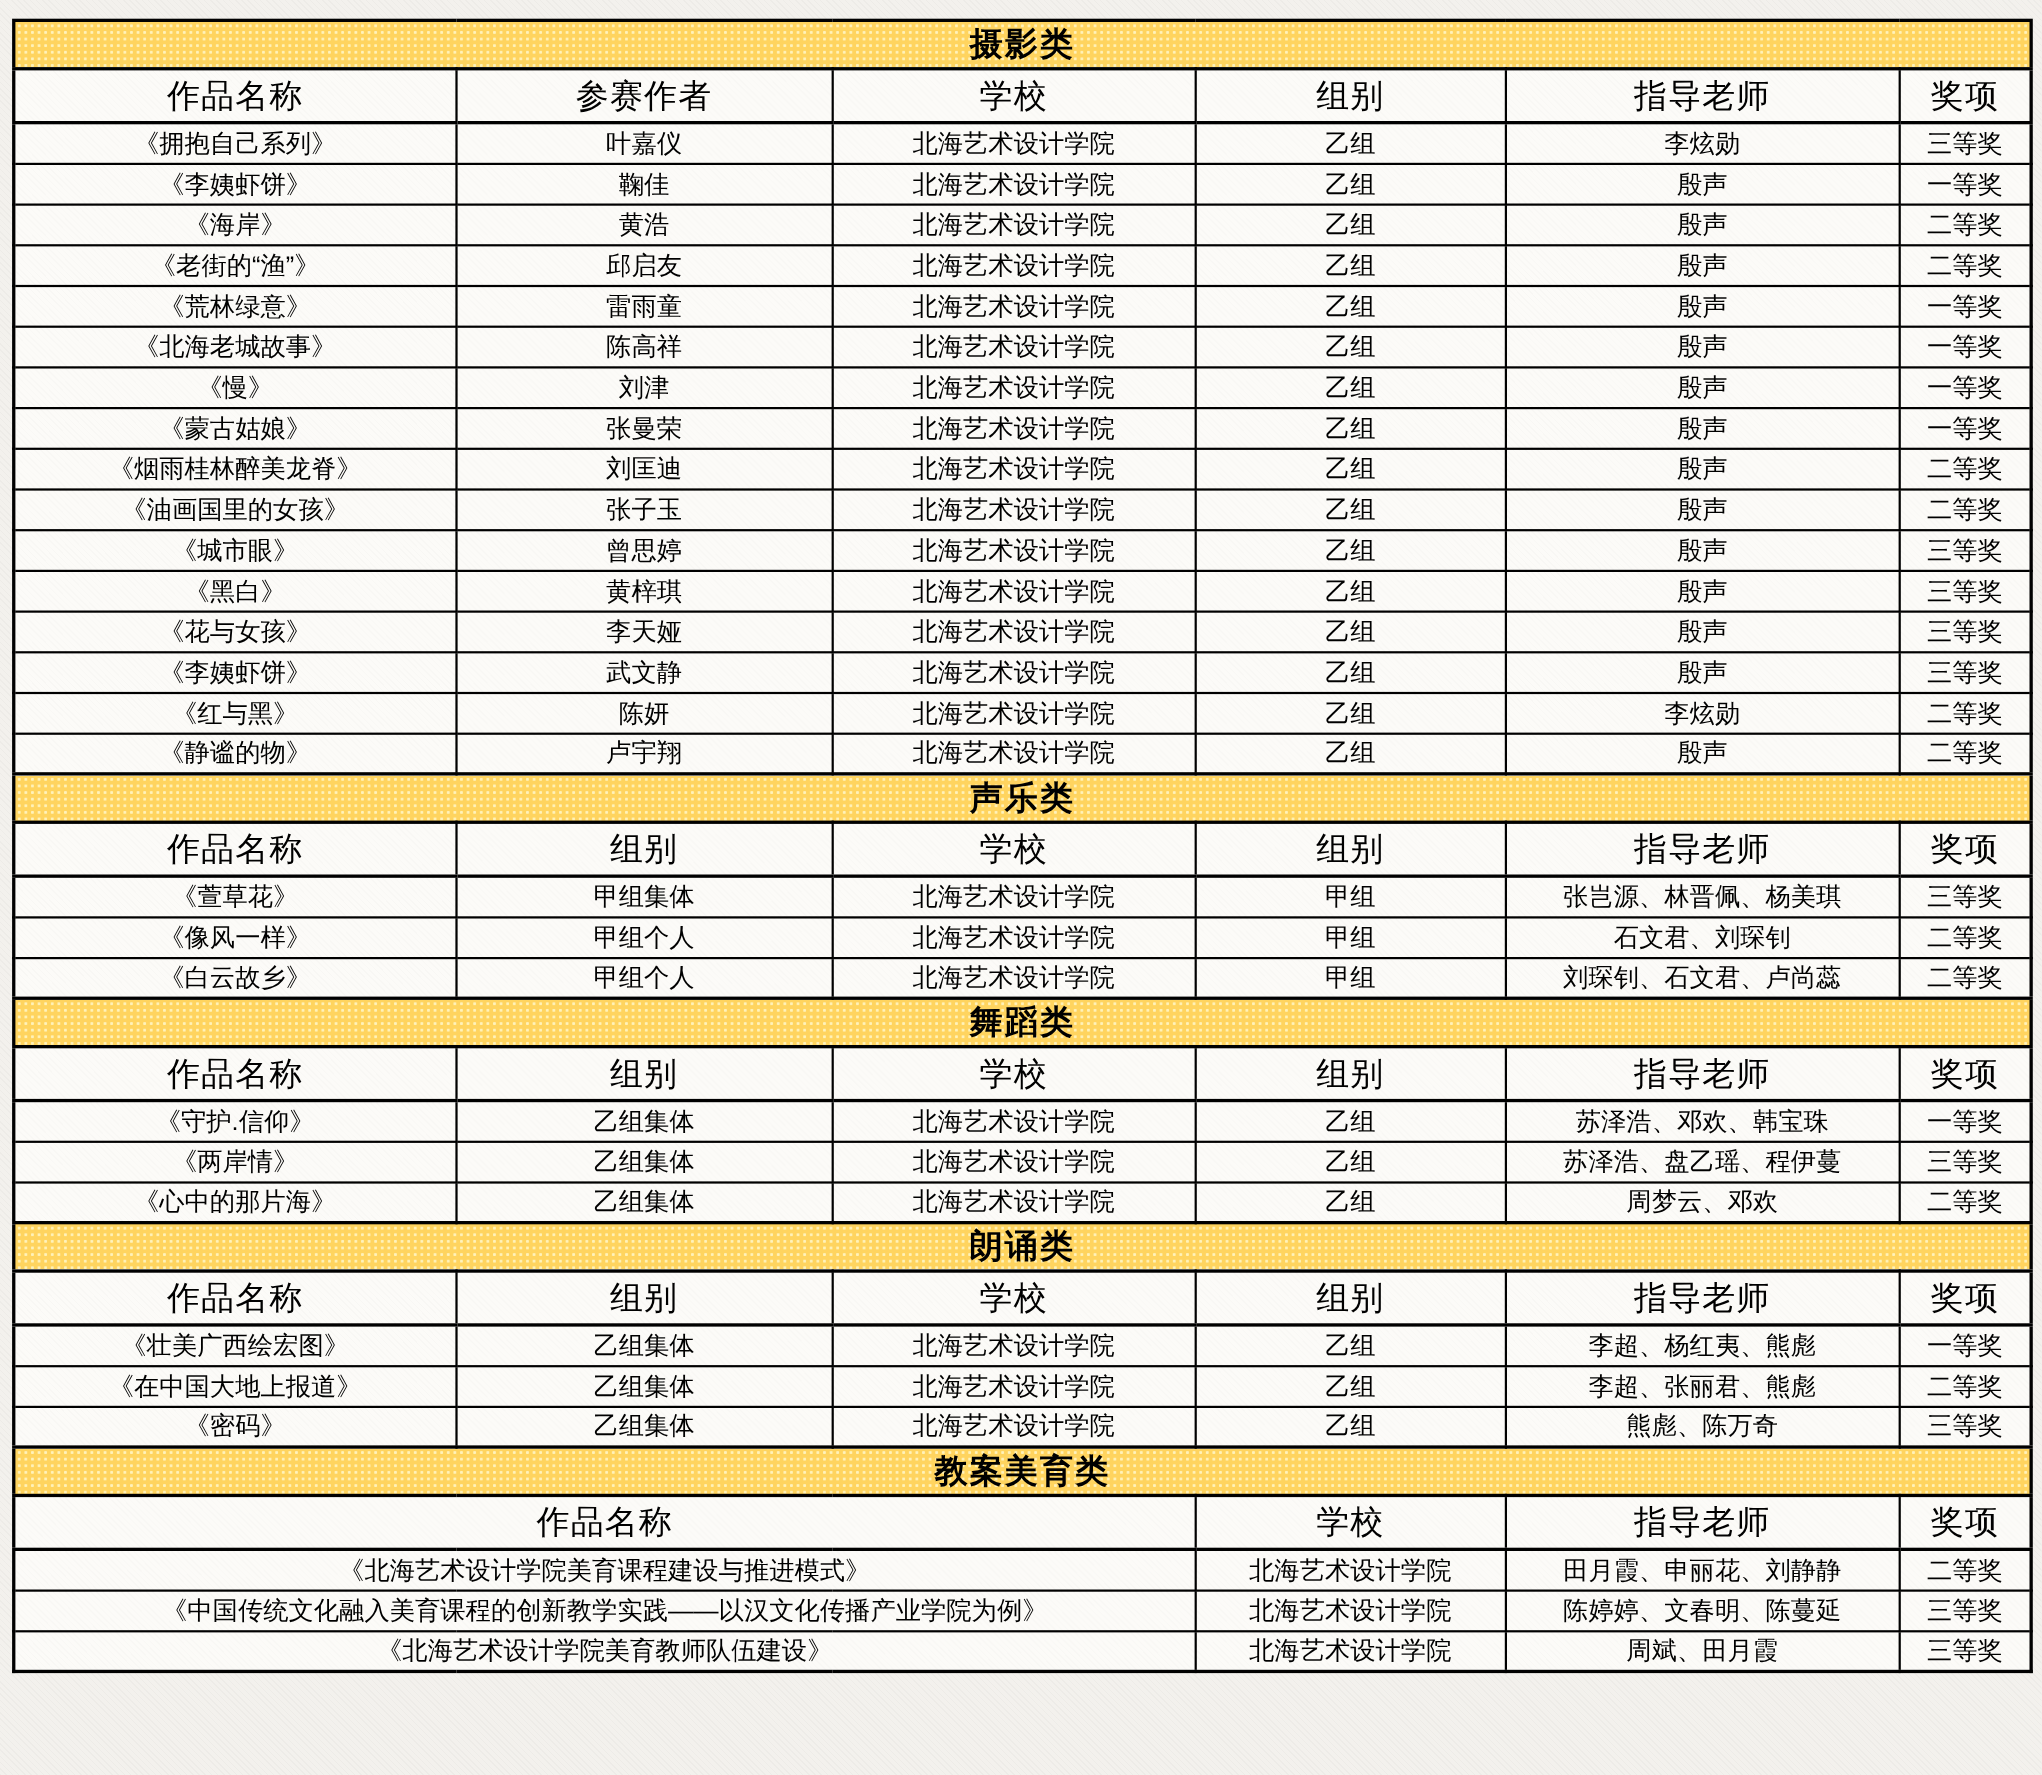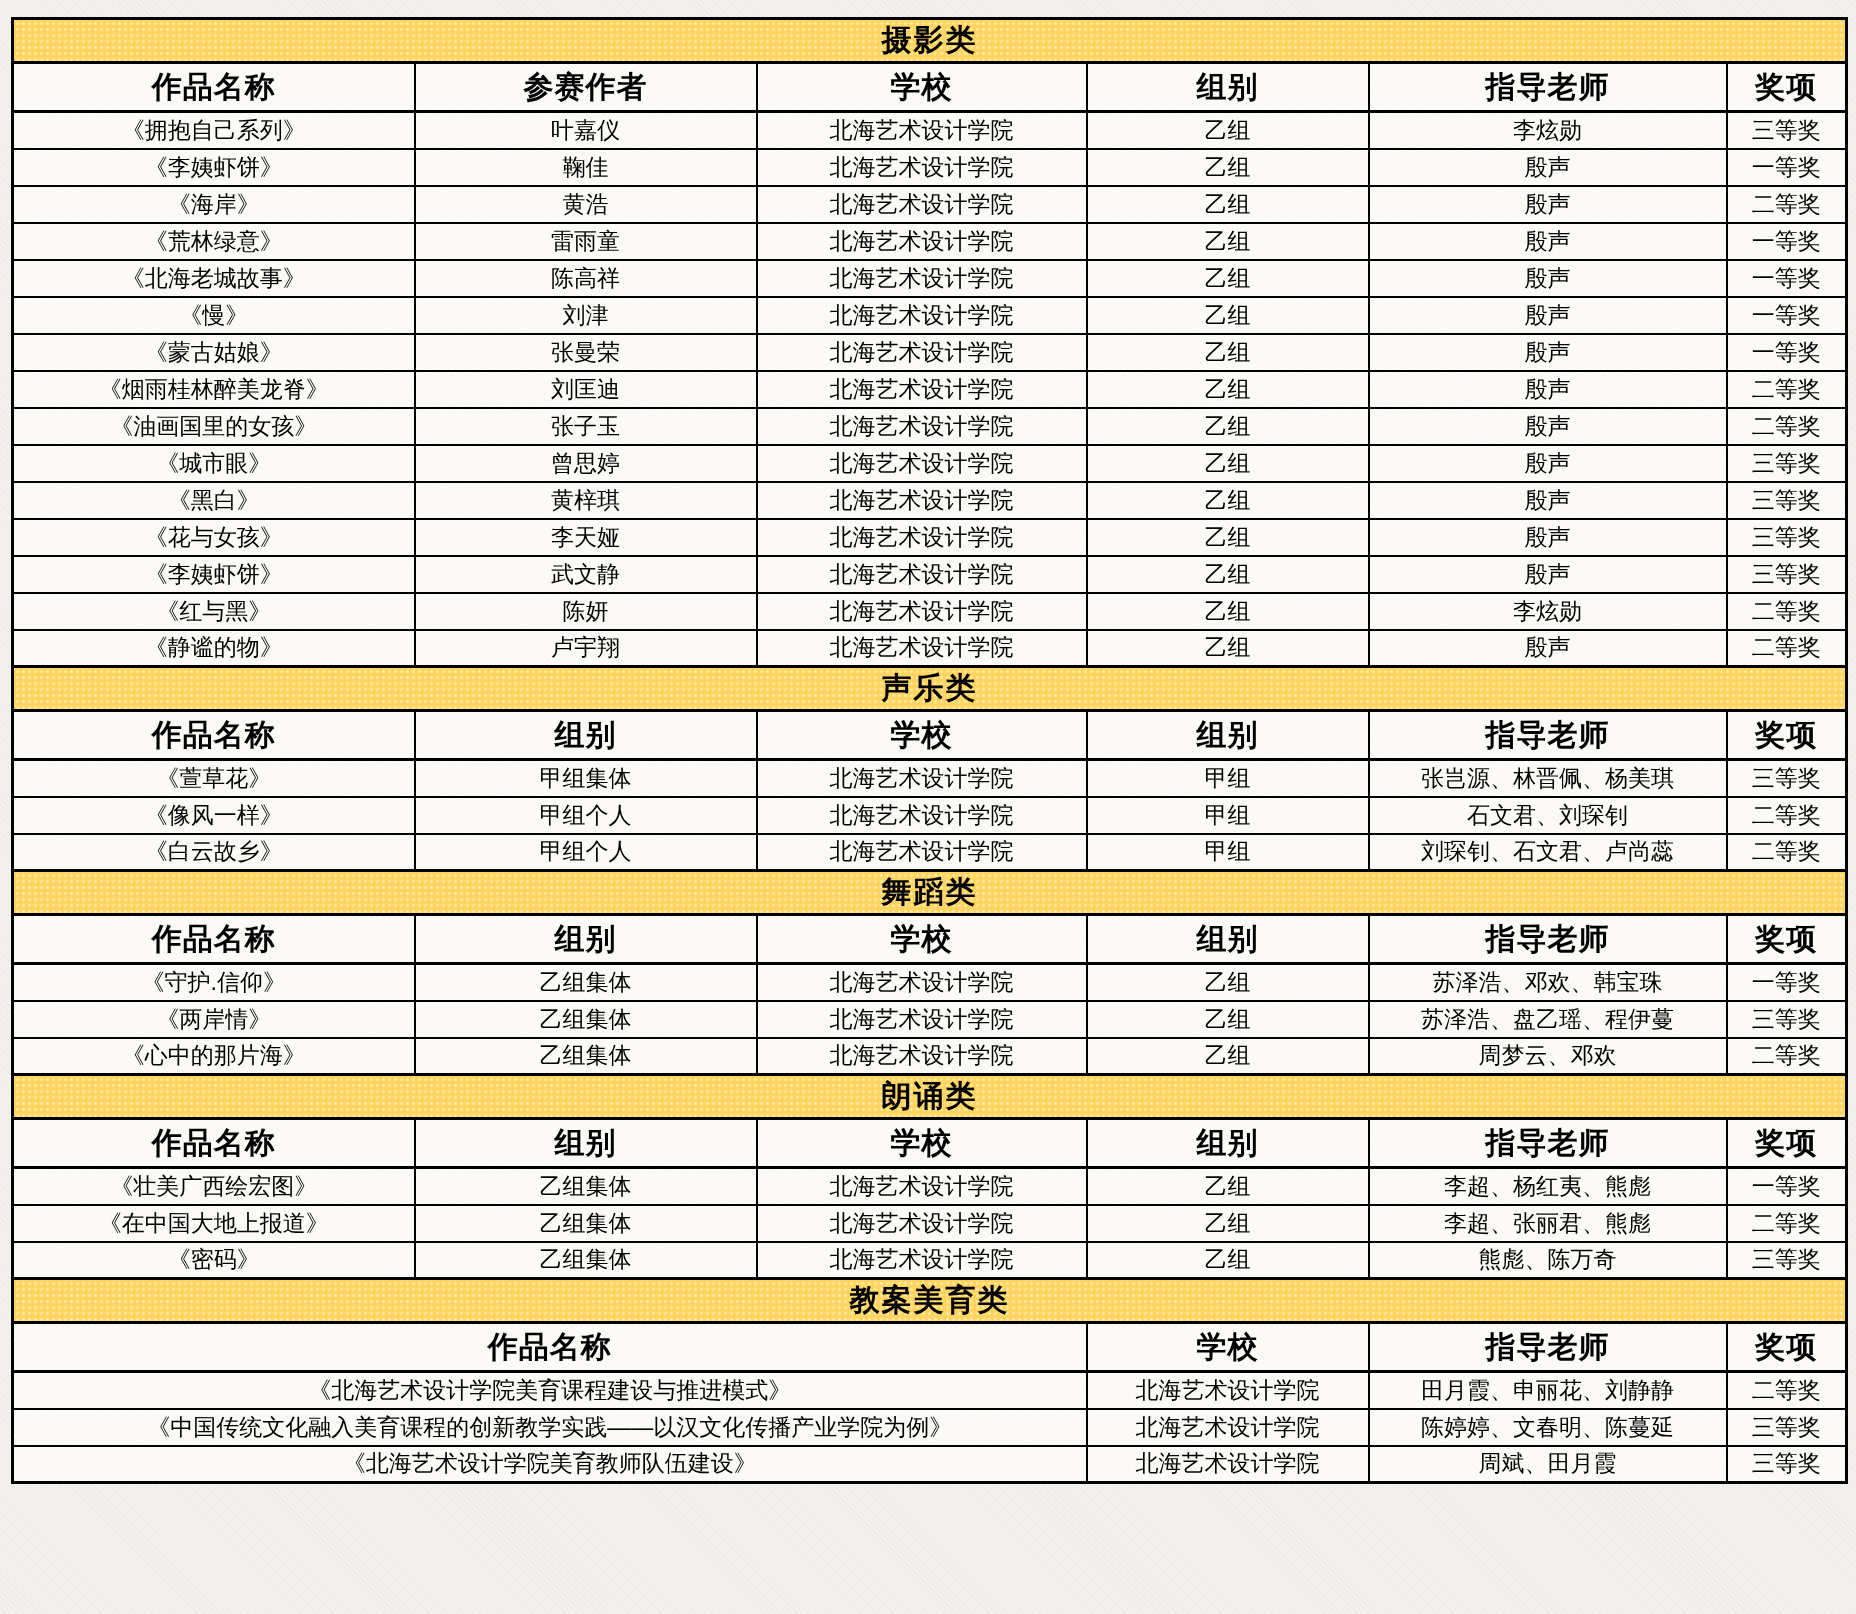--- a/index.html
+++ b/index.html
@@ -50,21 +50,21 @@
     letter-spacing: 2px;
     background-color: #FFD45F;
     background-image: radial-gradient(circle, #FFF2BA 1.1px, rgba(255,242,186,0) 1.7px);
     background-size: 6px 6px;
     border-top: 3px solid #000;
     border-bottom: 3px solid #000;
   }
   tr.hdr td {
     height: 49px;
     font-size: 30px;
-    font-weight: bold;
+    font-weight: normal;
     letter-spacing: 1px;
     border-bottom: 3px solid #000;
   }
   tr.data td {
     height: 37px;
     font-size: 23px;
     font-weight: 400;
   }
 </style>
 </head>
@@ -110,20 +110,28 @@
         </tr>
         <tr class="data">
           <td colspan="1">《海岸》</td>
           <td colspan="1">黄浩</td>
           <td colspan="1">北海艺术设计学院</td>
           <td colspan="1">乙组</td>
           <td colspan="1">殷声</td>
           <td colspan="1">二等奖</td>
         </tr>
         <tr class="data">
+          <td colspan="1">《老街的“渔”》</td>
+          <td colspan="1">邱启友</td>
+          <td colspan="1">北海艺术设计学院</td>
+          <td colspan="1">乙组</td>
+          <td colspan="1">殷声</td>
+          <td colspan="1">二等奖</td>
+        </tr>
+        <tr class="data">
           <td colspan="1">《荒林绿意》</td>
           <td colspan="1">雷雨童</td>
           <td colspan="1">北海艺术设计学院</td>
           <td colspan="1">乙组</td>
           <td colspan="1">殷声</td>
           <td colspan="1">一等奖</td>
         </tr>
         <tr class="data">
           <td colspan="1">《北海老城故事》</td>
           <td colspan="1">陈高祥</td>

